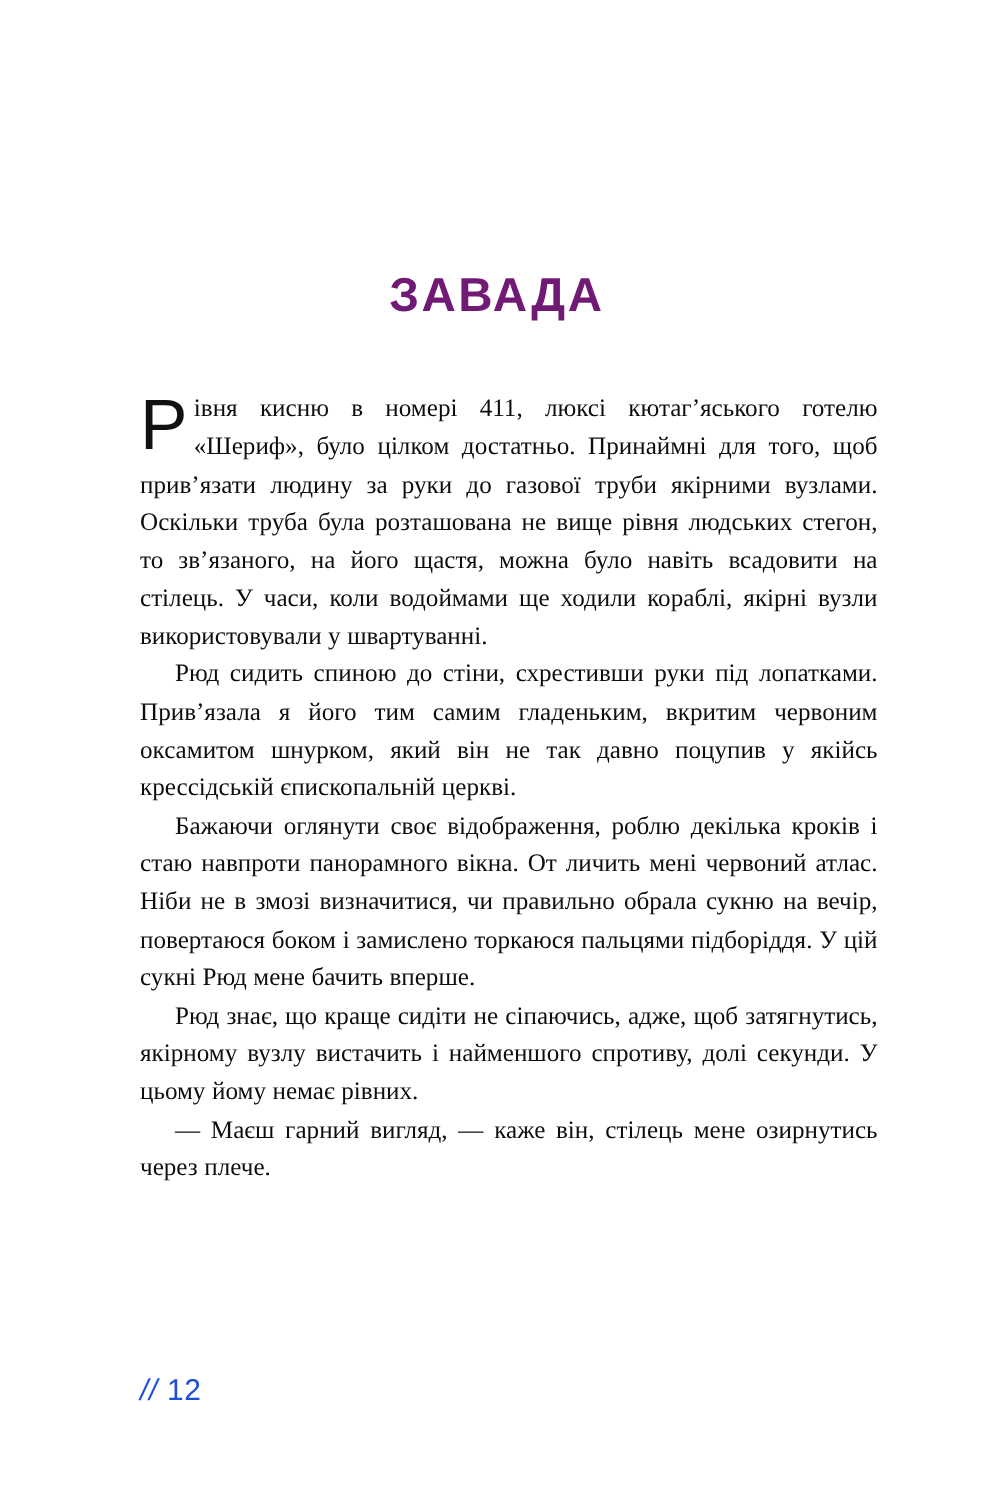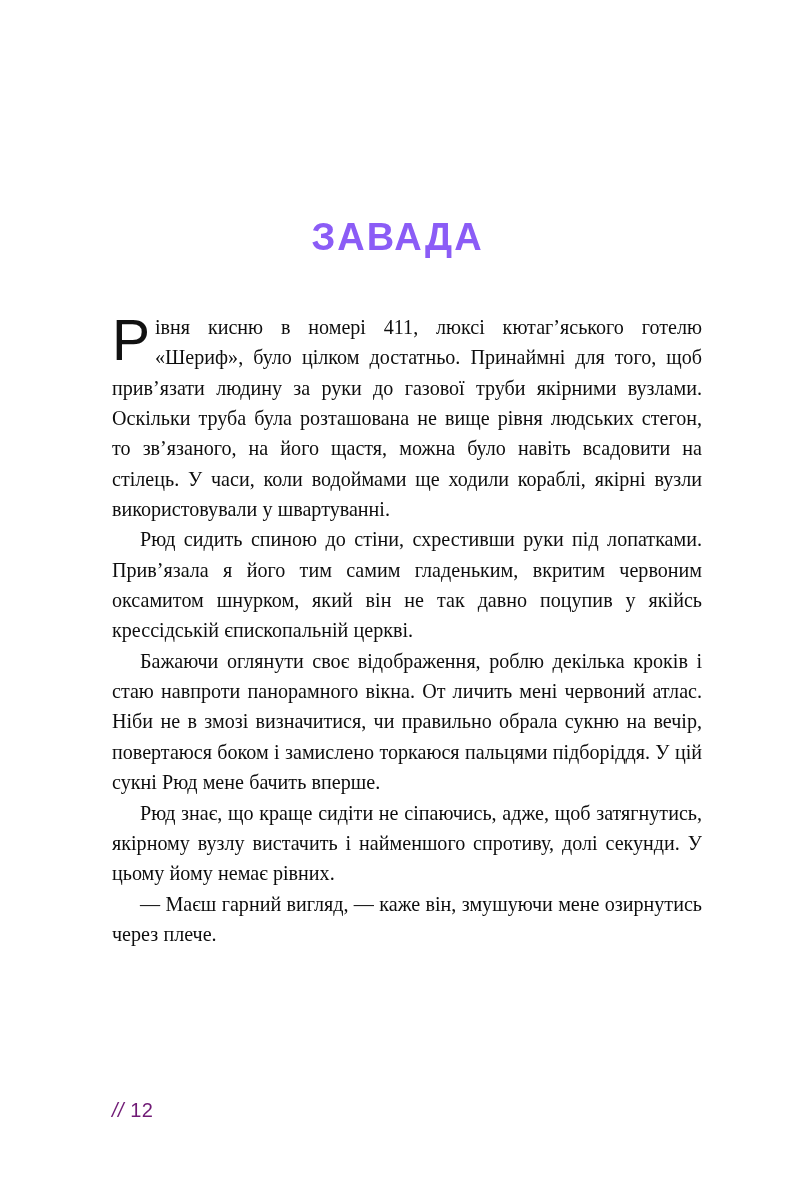--- a/index.html
+++ b/index.html
@@ -29,21 +29,21 @@
     position: absolute;
     left: 0;
     top: 192px;
     width: 795px;
     text-align: center;
     font-family: "Liberation Sans", "DejaVu Sans", sans-serif;
     font-weight: 700;
     font-size: 38px;
     letter-spacing: 2.0px;
     line-height: 1.1;
-    color: #8b5cf6;
+    color: #701a75;
   }
 
   
   .textblock {
     position: absolute;
     left: 112px;
     top: 312px;
     width: 590px;
   }
 
@@ -77,22 +77,22 @@
   }
 
   
 
   
   .folio {
     position: absolute;
     left: 112px;
     top: 1099px;
     font-family: "Liberation Sans", "DejaVu Sans", sans-serif;
-    font-size: 20px;
-    color: #701a75;
+    font-size: 24px;
+    color: #1d4ed8;
     letter-spacing: 0.5px;
   }
   .folio .slashes { font-style: italic; }
 </style>
 </head>
 <body>
 
 <div class="page">
 
   <h1 class="chapter-title">ЗАВАДА</h1>
@@ -100,21 +100,21 @@
   <div class="textblock">
 
     <p class="para first"><span class="dropcap">Р</span><span>івня кисню в номері 411, люксі кютаг’яського готелю «Шериф», було цілком достатньо. Принаймні для того, щоб прив’язати людину за руки до газової труби якірними вузлами. Оскільки труба була розташована не вище рівня людських стегон, то зв’язаного, на його щастя, можна було навіть всадовити на стілець. У часи, коли водоймами ще ходили кораблі, якірні вузли використовували у швартуванні.</span></p>
 
     <p class="para">Рюд сидить спиною до стіни, схрестивши руки під лопатками. Прив’язала я його тим самим гладеньким, вкритим червоним оксамитом шнурком, який він не так давно поцупив у якійсь крессідській єпископальній церкві.</p>
 
     <p class="para">Бажаючи оглянути своє відображення, роблю декілька кроків і стаю навпроти панорамного вікна. От личить мені червоний атлас. Ніби не в змозі визначитися, чи правильно обрала сукню на вечір, повертаюся боком і замислено торкаюся пальцями підборіддя. У цій сукні Рюд мене бачить вперше.</p>
 
     <p class="para">Рюд знає, що краще сидіти не сіпаючись, адже, щоб затягнутись, якірному вузлу вистачить і найменшого спротиву, долі секунди. У цьому йому немає рівних.</p>
 
-    <p class="para">— Маєш гарний вигляд, — каже він, змушуючи мене озирнутись через плече.</p>
+    <p class="para">— Маєш гарний вигляд, — каже він, стілець мене озирнутись через плече.</p>
 
 
 
 
 
   </div>
 
   <div class="folio"><span class="slashes">//</span>&nbsp;<span>12</span></div>
 
 </div>

